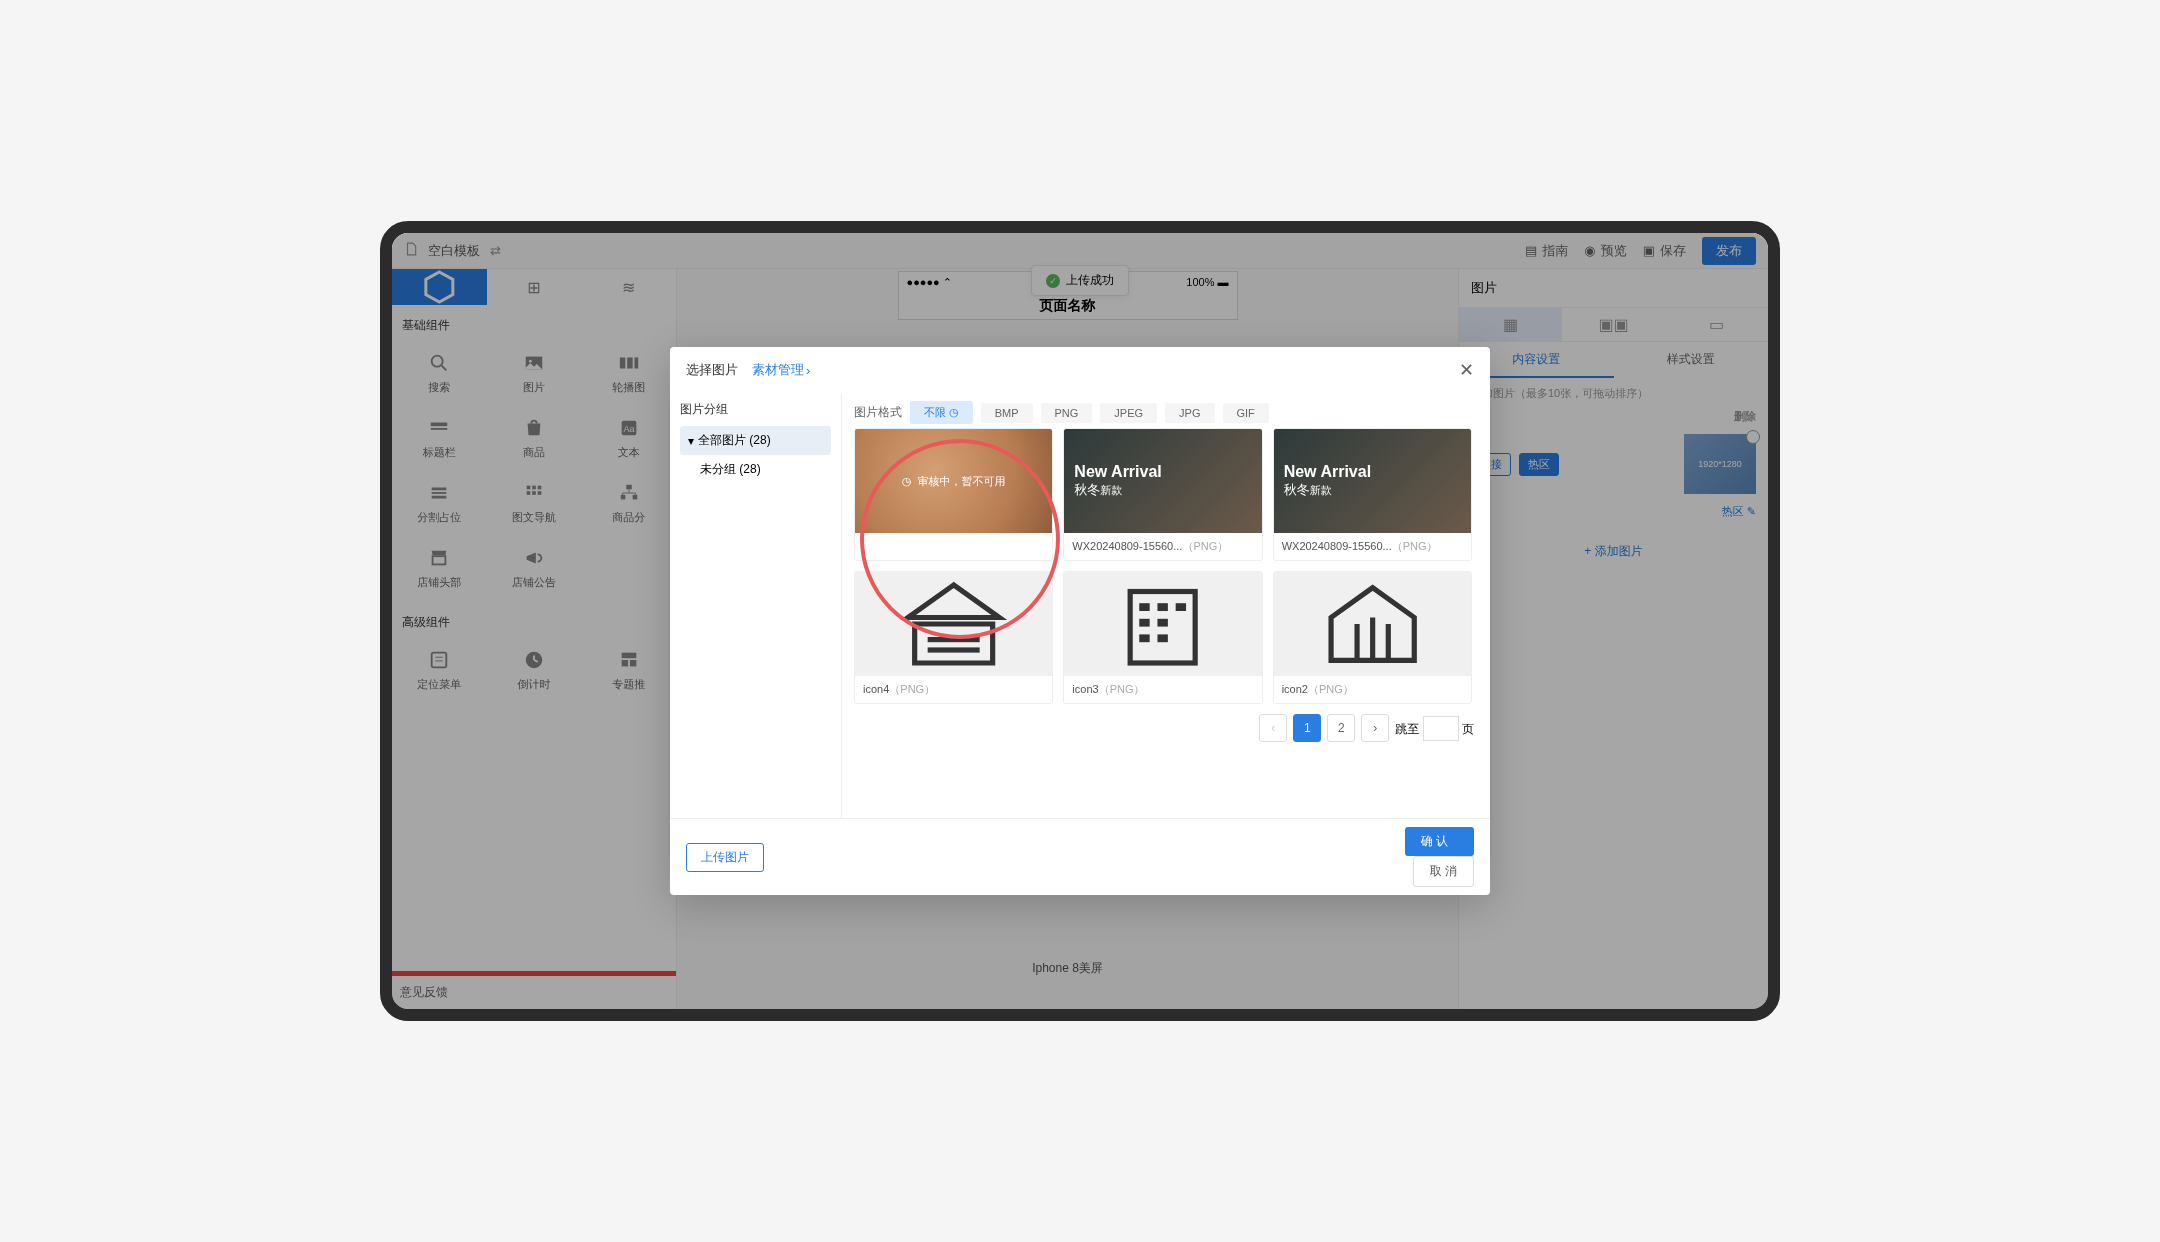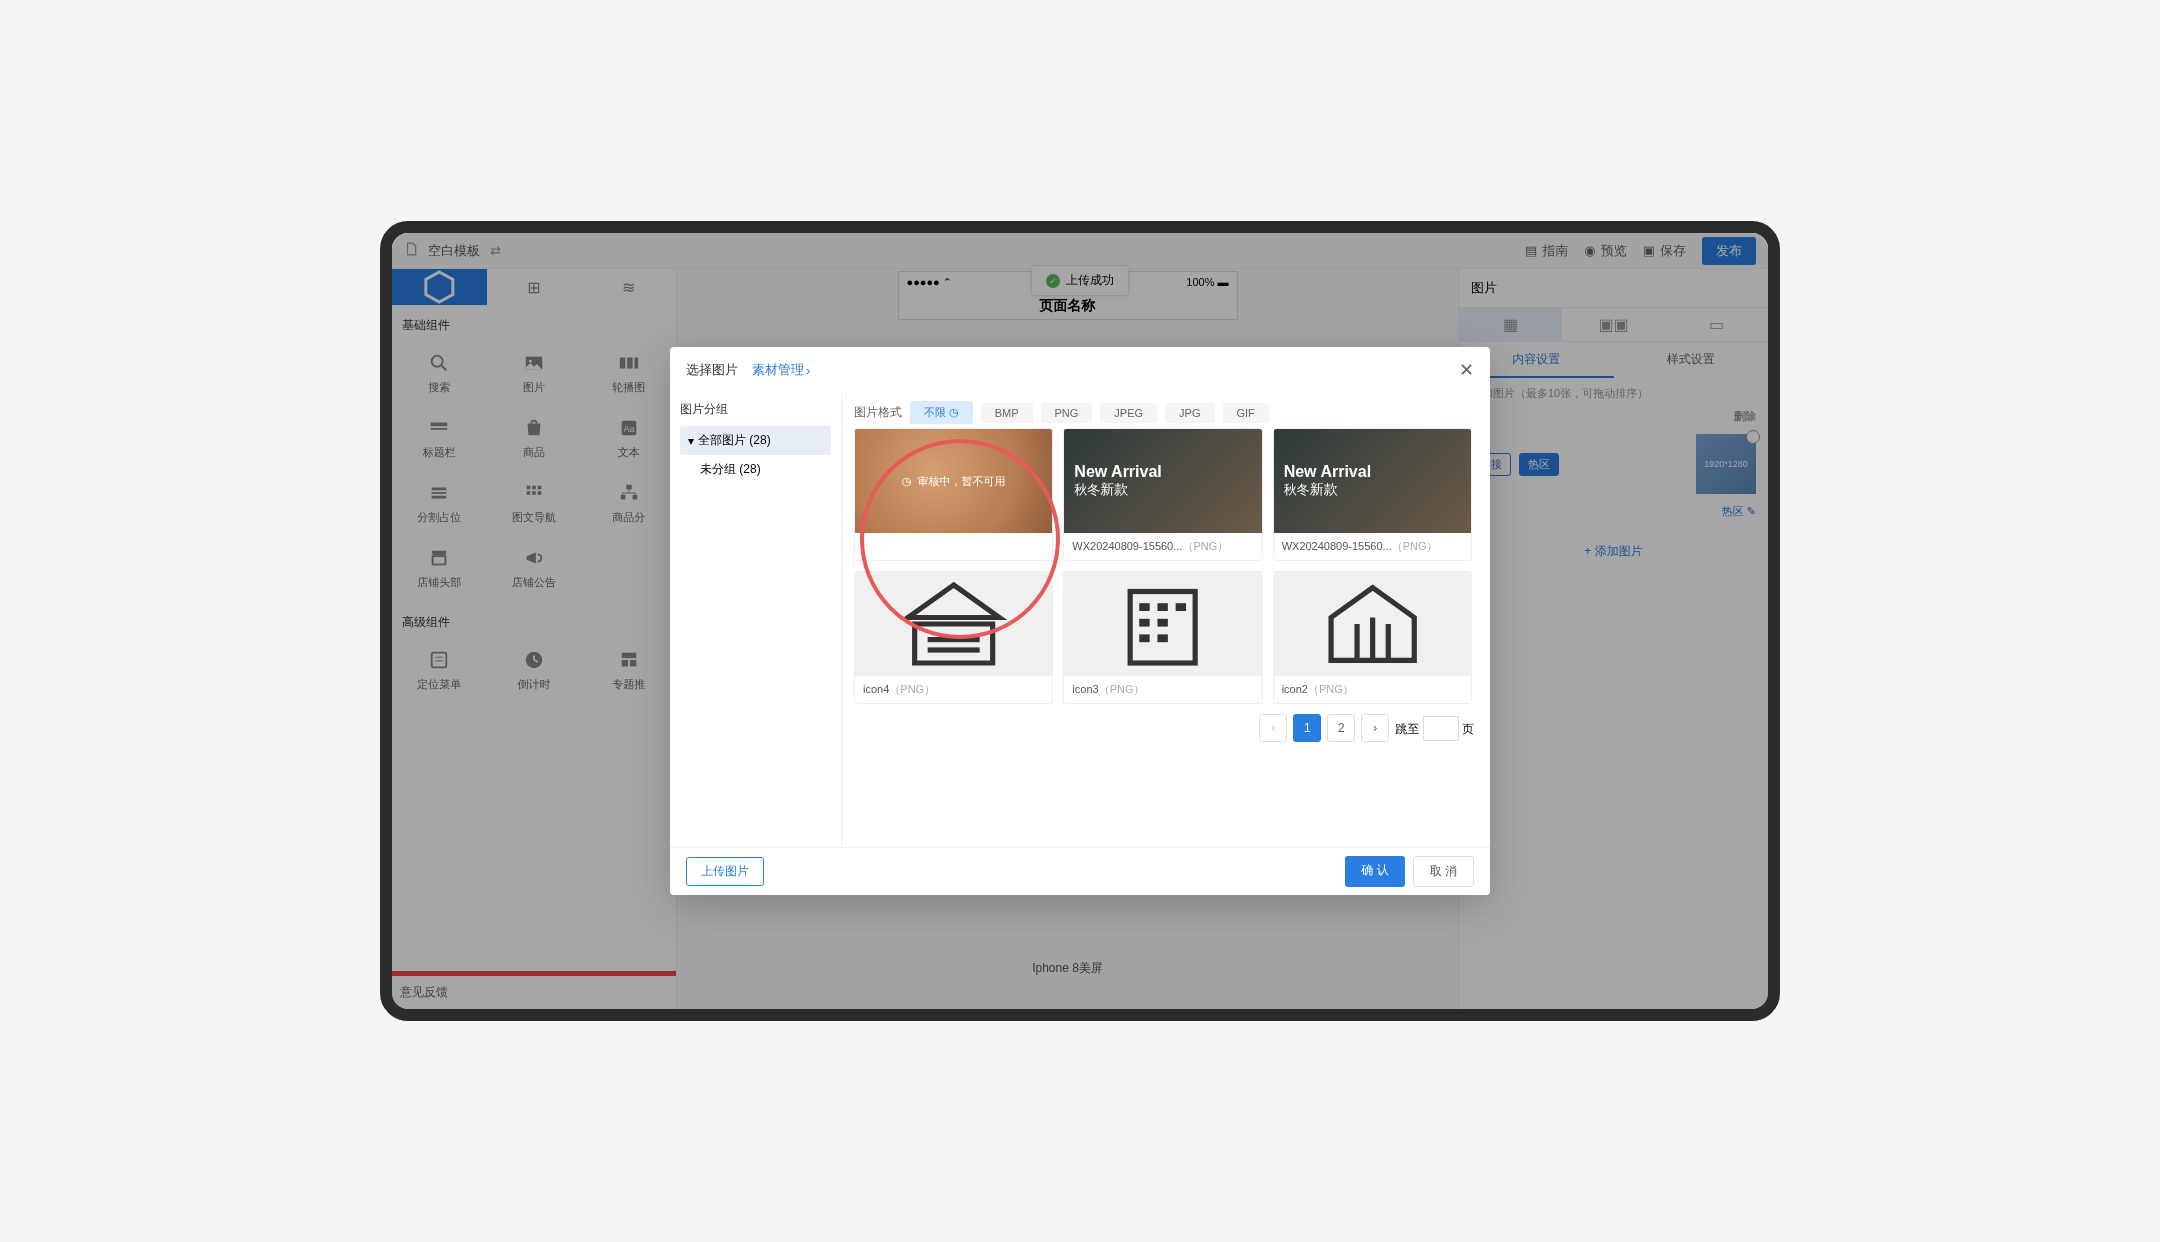--- a/index.html
+++ b/index.html
@@ -40,21 +40,21 @@
 .r-modetabs { display: flex; height: 36px; }
 .r-modetab { flex: 1; display: flex; align-items: center; justify-content: center; font-size: 12px; color: #666; border-bottom: 2px solid transparent; }
 .r-modetab.active { color: #2a7de1; border-bottom-color: #2a7de1; }
 .r-hint { font-size: 11px; color: #999; padding: 8px 12px; }
 .r-row { padding: 0 12px 10px; display: flex; justify-content: flex-end; font-weight: bold; }
 .r-del { font-size: 11px; color: #999; cursor: pointer; }
 .r-btnrow { display: flex; gap: 8px; padding: 0 12px 10px; align-items: center; }
 .r-btn { padding: 3px 8px; font-size: 11px; border: 1px solid #2a7de1; color: #2a7de1; border-radius: 3px; cursor: pointer; }
 .r-btn.fill { background: #2a7de1; color: #fff; }
 .r-editlink { font-size: 11px; color: #2a7de1; margin-left: auto; }
-.r-thumb { width: 60px; height: 60px; background: linear-gradient(135deg, #7fa8d6, #5a88b8); display: flex; align-items: center; justify-content: center; color: #fff; font-size: 9px; margin-left: auto; position: relative; }
+.r-thumb { width: 72px; height: 60px; background: linear-gradient(135deg, #7fa8d6, #5a88b8); display: flex; align-items: center; justify-content: center; color: #fff; font-size: 9px; margin-left: auto; position: relative; }
 .r-thumb::after { content: ""; position: absolute; top: -4px; right: -4px; width: 12px; height: 12px; border-radius: 50%; background: #fff; border: 1px solid #999; }
 .r-add { color: #2a7de1; font-size: 12px; text-align: center; padding: 14px; cursor: pointer; }
 
 .toast { position: absolute; top: 32px; left: 50%; transform: translateX(-50%); background: #fff; border: 1px solid #e5e5e5; border-radius: 4px; padding: 6px 14px; font-size: 12px; display: flex; align-items: center; gap: 6px; box-shadow: 0 2px 6px rgba(0,0,0,0.06); z-index: 5; }
 .toast-check { width: 14px; height: 14px; border-radius: 50%; background: #5cb85c; display: flex; align-items: center; justify-content: center; color: #fff; font-size: 9px; }
 
 .overlay { position: absolute; inset: 0; background: rgba(0,0,0,0.35); display: flex; align-items: center; justify-content: center; z-index: 10; }
 .modal { width: 820px; height: 548px; background: #fff; border-radius: 4px; display: flex; flex-direction: column; box-shadow: 0 10px 40px rgba(0,0,0,0.2); }
 .m-header { display: flex; align-items: center; padding: 12px 16px; gap: 14px; font-size: 13px; }
 .m-title { color: #333; }
@@ -80,37 +80,37 @@
 .m-fmt { padding: 4px 14px; background: #f5f5f5; border-radius: 2px; cursor: pointer; font-size: 11px; }
 .m-fmt.active { background: #dbeafd; color: #2a7de1; }
 
 .m-grid { display: grid; grid-template-columns: repeat(3, 1fr); gap: 10px; overflow-y: auto; padding-right: 6px; }
 .m-card { border: 1px solid #eee; border-radius: 3px; overflow: hidden; cursor: pointer; }
 .m-thumb { height: 104px; background: #f0f0f0; display: flex; align-items: center; justify-content: center; position: relative; color: #333; }
 .m-thumb.dark { background: linear-gradient(135deg, #2d3a3a, #6b5a4a); color: #fff; flex-direction: column; align-items: flex-start; padding: 10px; }
 .m-thumb.blurred { background: radial-gradient(circle at 40% 40%, #d49f73 0, #b87d52 60%, #8f5d3c 100%); color: #fff; font-size: 11px; gap: 6px; }
 .m-arrival-title { font-size: 16px; font-weight: 700; }
 .m-arrival-sub { font-size: 13px; }
-.m-arrival-sub small { font-size: 14px; }
+.m-arrival-sub small { font-size: 11px; }
 .m-meta { padding: 6px 8px; font-size: 11px; color: #555; white-space: nowrap; overflow: hidden; text-overflow: ellipsis; }
 .m-meta .fmt { color: #aaa; }
 
 .circle-highlight { position: absolute; width: 200px; height: 200px; border: 4px solid #e85a5a; border-radius: 50%; top: 206px; left: 468px; pointer-events: none; z-index: 50; }
 
 .m-pager { display: flex; align-items: center; gap: 6px; padding: 10px 4px 0; font-size: 12px; justify-content: flex-end; }
 .pg-btn { width: 28px; height: 28px; border: 1px solid #ddd; display: flex; align-items: center; justify-content: center; border-radius: 3px; cursor: pointer; color: #666; }
 .pg-btn.active { background: #2a7de1; color: #fff; border-color: #2a7de1; }
 .pg-btn.disabled { color: #ccc; cursor: default; }
 .pg-jump input { width: 36px; border: 1px solid #ddd; padding: 4px; text-align: center; }
 
 .m-footer { display: flex; align-items: center; padding: 8px 16px; border-top: 1px solid #f0f0f0; justify-content: space-between; }
 .btn-outline { border: 1px solid #2a7de1; color: #2a7de1; background: #fff; padding: 5px 14px; border-radius: 3px; font-size: 12px; cursor: pointer; }
 .btn-primary { background: #2a7de1; color: #fff; padding: 6px 16px; border-radius: 3px; font-size: 12px; cursor: pointer; }
 .btn-default { background: #fff; border: 1px solid #ddd; color: #555; padding: 6px 16px; border-radius: 3px; font-size: 12px; cursor: pointer; margin-left: 8px; }
-.m-footer .right { margin-left: auto; display: flex; }
+.m-footer .right { margin-left: auto; display: flex; flex-direction: column; }
 
 svg { width: 100%; height: 100%; }
 </style>
 </head>
 <body>
 
 <div class="tablet">
   <div class="app">
 
     <div class="header">

